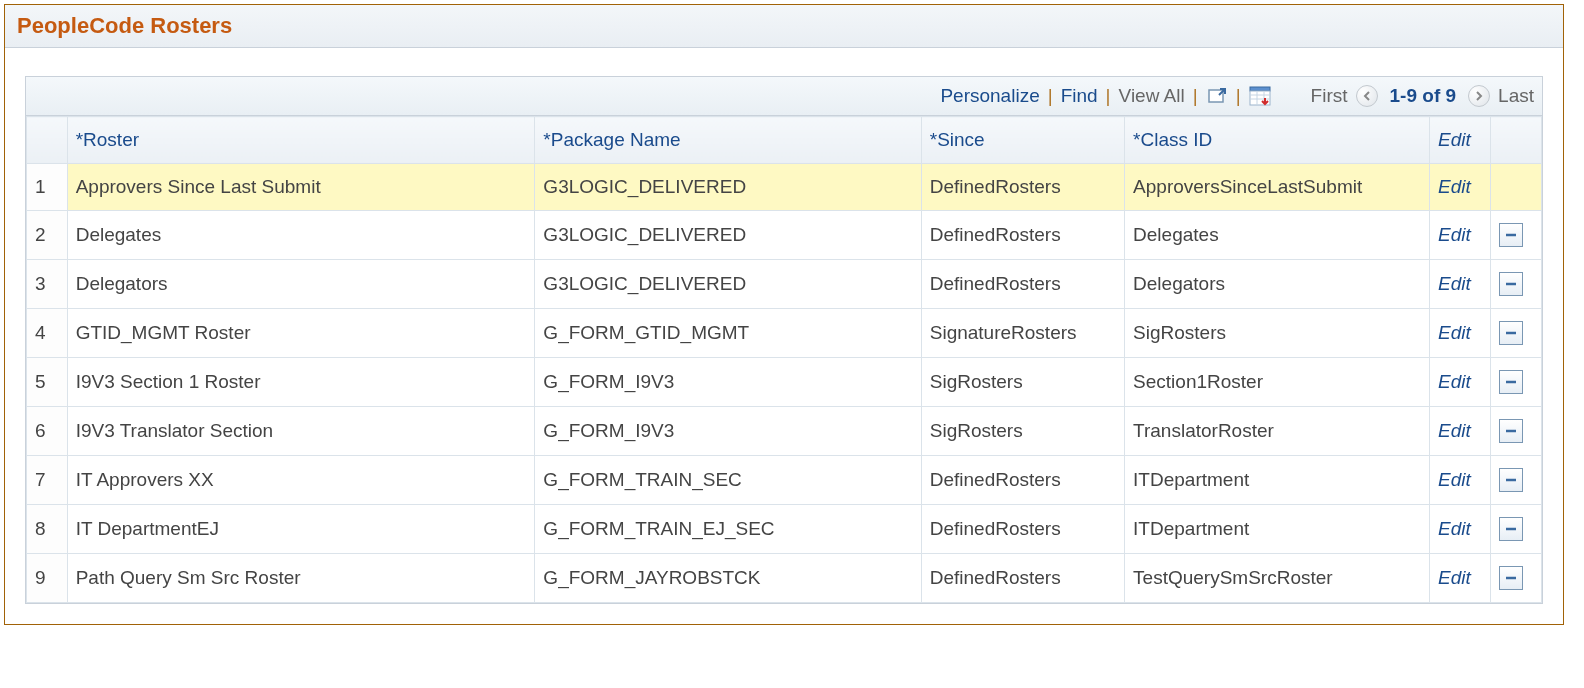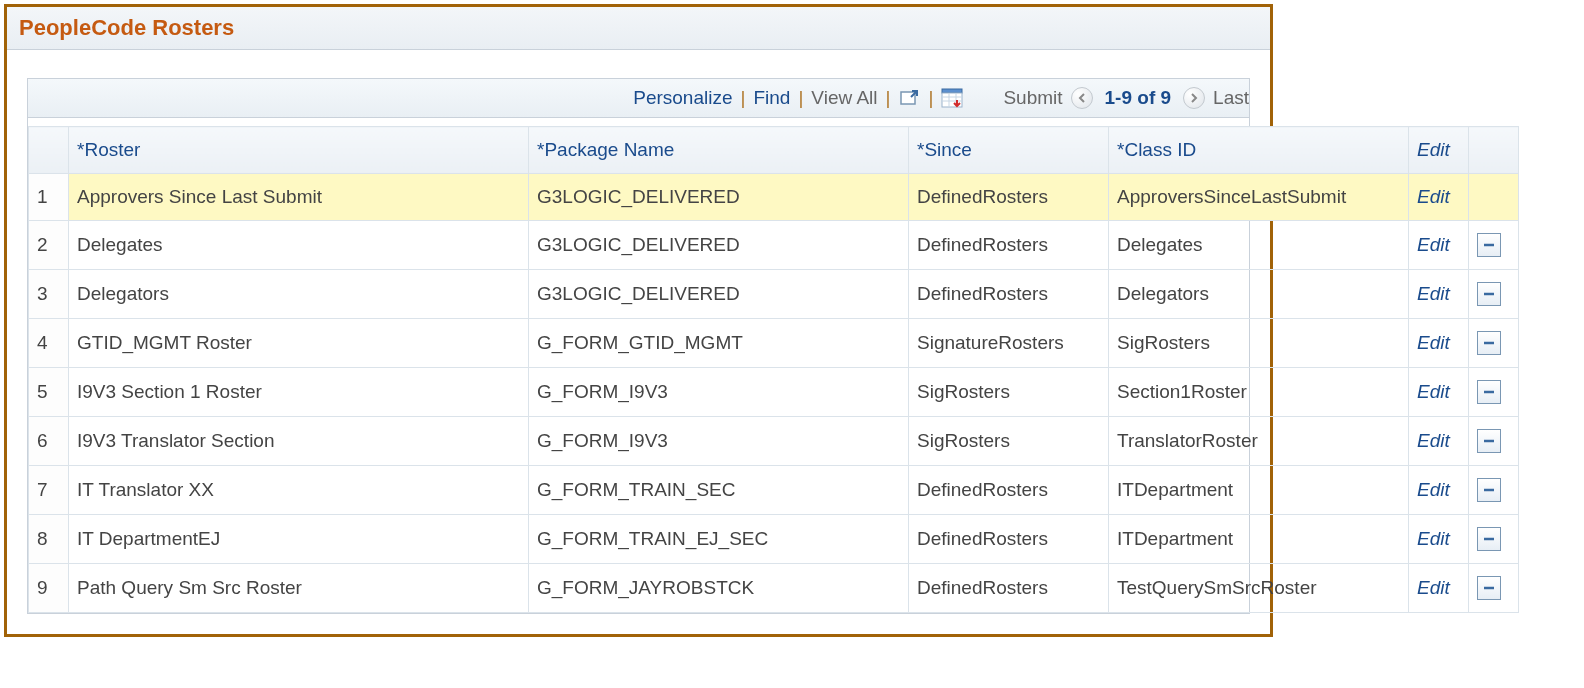--- a/index.html
+++ b/index.html
@@ -4,44 +4,44 @@
 <style>
   * { box-sizing: border-box; }
   html, body {
     margin: 0; padding: 0;
     font-family: Arial, Helvetica, sans-serif;
     font-size: 18px;
     color: #333;
     background: #fff;
   }
   .outer-panel {
-    border: 3px solid #a16207;
+    border: 1px solid #a16207;
     margin: 4px;
     background: #f1f4f7;
-    width: 1269px;
+    width: 1560px;
   }
   .panel-title {
     color: #c55a11;
     font-weight: bold;
     font-size: 22px;
     padding: 8px 12px 8px 12px;
     background: linear-gradient(#f3f6f9, #e9eef3);
     border-bottom: 1px solid #c9d1da;
   }
   .panel-body {
     background: #fff;
     padding: 28px 20px 20px 20px;
   }
   .grid-wrap {
     border: 1px solid #c9d1da;
   }
   .grid-toolbar {
     background: linear-gradient(#f4f8fb, #e9eff4);
     border-bottom: 1px solid #c9d1da;
-    padding: 8px 0;
+    padding: 8px 8px;
     text-align: right;
     font-size: 19px;
     color: #555;
     display: flex;
     justify-content: flex-end;
     align-items: center;
     gap: 8px;
   }
   .grid-toolbar a {
     color: #1a4b8c;
@@ -73,21 +73,20 @@
   }
   .range {
     color: #1a4b8c;
     font-weight: bold;
     padding: 0 4px;
   }
   table.grid {
     width: 100%;
     border-collapse: collapse;
     table-layout: fixed;
-    margin-top: 8px;
   }
   table.grid th, table.grid td {
     border: 1px solid #dbe3ea;
     padding: 12px 8px;
     text-align: left;
     font-size: 19px;
     color: #444;
   }
   table.grid th {
     background: linear-gradient(#f5f8fb, #ebf0f5);
@@ -169,21 +168,21 @@
             <rect x="1" y="1" width="20" height="4" fill="#5b8fce" stroke="#3a6aa0"></rect>
             <rect x="1" y="5" width="20" height="14" fill="#fff" stroke="#9bb4cc"></rect>
             <line x1="1" y1="9" x2="21" y2="9" stroke="#c7d6e4"></line>
             <line x1="1" y1="13" x2="21" y2="13" stroke="#c7d6e4"></line>
             <line x1="8" y1="5" x2="8" y2="19" stroke="#c7d6e4"></line>
             <line x1="15" y1="5" x2="15" y2="19" stroke="#c7d6e4"></line>
             <path d="M16 12 L16 17 M13 15 L16 18 L19 15" fill="none" stroke="#d12b2b" stroke-width="2"></path>
           </svg>
         </span>
         <span style="width:24px"></span>
-        <span class="muted">Submit</span>
+        <span class="muted">First</span>
         <span class="nav-btn">
           <svg width="8" height="10" viewBox="0 0 8 10">
               <path d="M6 1 L2 5 L6 9" fill="none" stroke="#888" stroke-width="2"></path>
             </svg>
         </span>
         <span class="range">1-9 of 9</span>
         <span class="nav-btn">
           <svg width="8" height="10" viewBox="0 0 8 10">
               <path d="M2 1 L6 5 L2 9" fill="none" stroke="#888" stroke-width="2"></path>
             </svg>
@@ -282,21 +281,21 @@
               <td>TranslatorRoster</td>
               <td class="edit-cell"><a href="#" class="edit-link">Edit</a></td>
               <td class="del-cell"><span class="delete-btn">
                   <svg width="12" height="12" viewBox="0 0 12 12">
                     <line x1="1" y1="6" x2="11" y2="6" stroke="#3a6aa0" stroke-width="2.5"></line>
                   </svg>
                 </span></td>
             </tr>
             <tr>
               <td class="rownum">7</td>
-              <td>IT Translator XX</td>
+              <td>IT Approvers XX</td>
               <td>G_FORM_TRAIN_SEC</td>
               <td>DefinedRosters</td>
               <td>ITDepartment</td>
               <td class="edit-cell"><a href="#" class="edit-link">Edit</a></td>
               <td class="del-cell"><span class="delete-btn">
                   <svg width="12" height="12" viewBox="0 0 12 12">
                     <line x1="1" y1="6" x2="11" y2="6" stroke="#3a6aa0" stroke-width="2.5"></line>
                   </svg>
                 </span></td>
             </tr>

